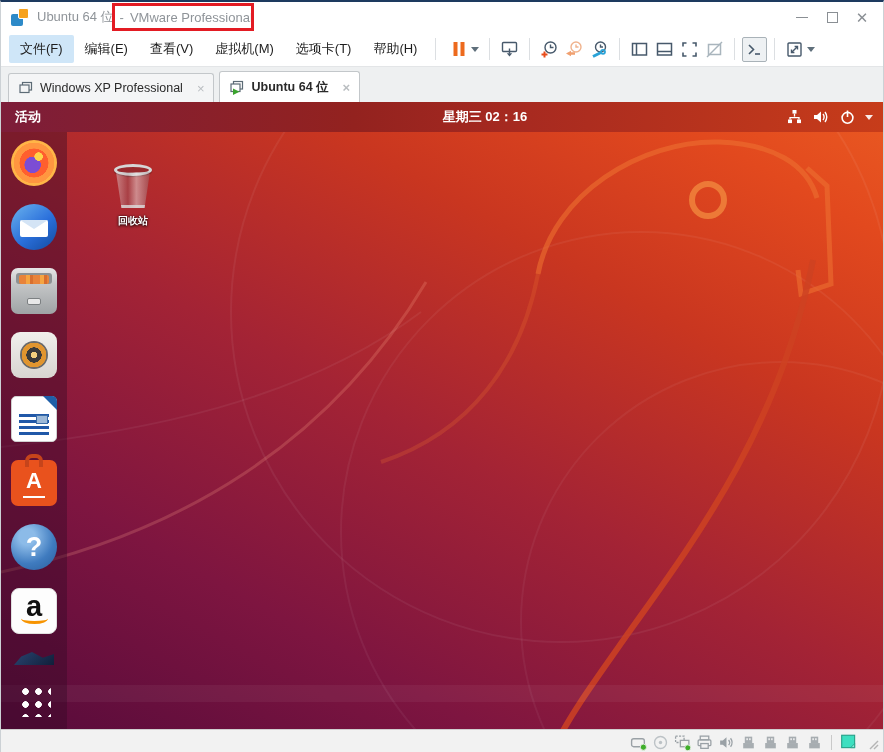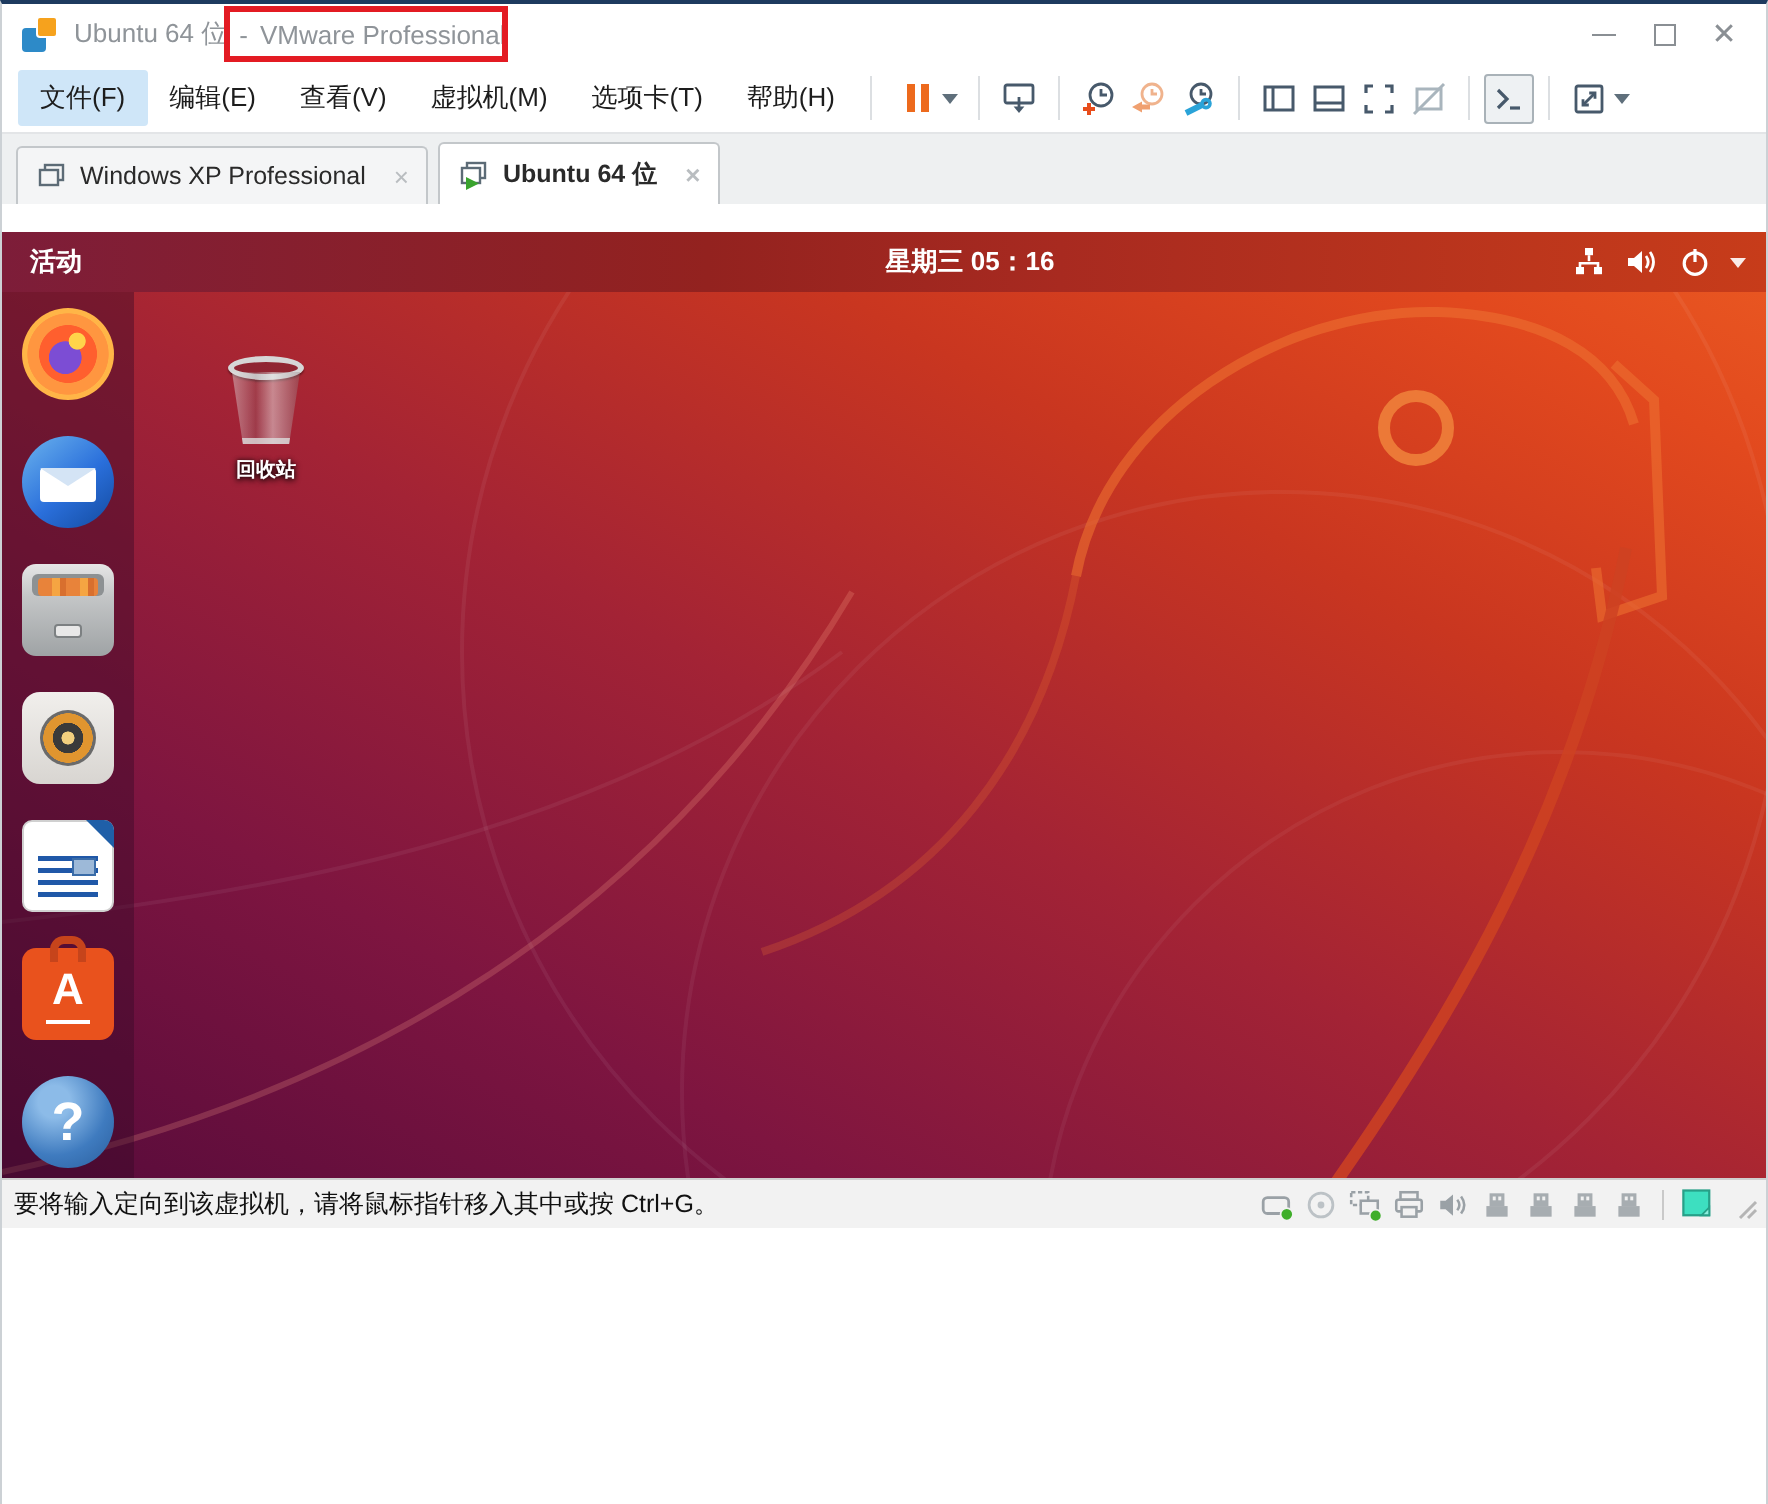--- a/index.html
+++ b/index.html
@@ -38,22 +38,22 @@
   
   .tabbar { height:36px; background:#eef0f1; border-top:1px solid #e3e5e7; display:flex; align-items:flex-end; padding:0 0 0 7px; flex:0 0 auto; }
   .tab { height:29px; display:flex; align-items:center; padding:1px 9px; margin-right:5px;
          border:1px solid #c3c7ca; border-bottom:none; border-radius:3px 3px 0 0;
          background:#f4f5f6; font-size:12.5px; color:#2a2a2a; white-space:nowrap; }
   .tab.active { background:#fff; font-weight:bold; height:31px; }
   .tab .vm-ico { margin-right:6px; position:relative; width:16px; height:16px; }
   .tab .close-x { margin-left:14px; color:#b9bdc0; font-size:13px; line-height:1; }
 
   
-  .vmscreen { height:473px; position:relative; overflow:hidden; flex:0 0 auto;
-    background:linear-gradient(29deg,#570b3b 0%,#7e1540 24%,#a32335 47%,#c93620 70%,#e2491e 88%,#ea5a22 100%);margin-top:14px; }
+  .vmscreen { height:627px; position:relative; overflow:hidden; flex:0 0 auto;
+    background:linear-gradient(29deg,#570b3b 0%,#7e1540 24%,#a32335 47%,#c93620 70%,#e2491e 88%,#ea5a22 100%); }
   .wallpaper-svg { position:absolute; inset:0; }
   .light-band { position:absolute; left:0; right:0; top:583px; height:17px; background:rgba(255,255,255,0.05); }
 
   .g-topbar { position:absolute; top:0; left:0; right:0; height:30px;
               background:linear-gradient(90deg,#7d1d39 0%,#93221f 40%,#a82a20 60%,#c73c1a 100%);
               display:flex; align-items:center; color:#fff; font-size:13px; font-weight:bold; }
   .g-activities { padding:0 14px; height:100%; display:flex; align-items:center; }
   .g-clock { position:absolute; left:calc(50% + 43px); transform:translateX(-50%); white-space:nowrap; }
   .g-status { position:absolute; right:6px; top:0; height:30px; display:flex; align-items:center; gap:9px; padding:0 4px; }
   .g-caret { width:0; height:0; border-left:4px solid transparent; border-right:4px solid transparent; border-top:5px solid #fff; opacity:.9; }
@@ -285,21 +285,21 @@
         <path d="M806 66 L 826 84 L 830 182 L 800 192 L 797 168" stroke="rgba(236,112,48,0.6)" stroke-width="5"></path>
         <circle cx="707" cy="98" r="16" stroke="rgba(238,128,58,0.9)" stroke-width="6"></circle>
         <path d="M812 158 C 780 320, 700 430, 628 530 C 596 576, 572 608, 556 640" stroke="rgba(206,66,34,0.85)" stroke-width="6"></path>
         <path d="M537 172 C 520 260, 470 330, 380 360" stroke="rgba(236,112,48,0.25)" stroke-width="4"></path>
       </g>
     </svg>
     <div class="light-band"></div>
 
     <div class="g-topbar">
       <span class="g-activities">活动</span>
-      <span class="g-clock">星期三 05：16</span>
+      <span class="g-clock">星期三 02：16</span>
       <span class="g-status">
         <svg width="17" height="16" viewBox="0 0 16 16">
           <g fill="#fff">
               <rect x="6" y="1" width="4" height="3.6"></rect>
               <rect x="1.5" y="10.5" width="4" height="3.6"></rect>
               <rect x="10.5" y="10.5" width="4" height="3.6"></rect>
             </g>
           <g stroke="#fff" stroke-width="1.3" fill="none">
               <path d="M8 4.6 V7.6"></path>
               <path d="M3.5 10.5 V8.6 H12.5 V10.5"></path>
@@ -354,21 +354,20 @@
     <div class="trash">
       <div class="bucket">
         <span class="rim"></span>
           <span class="body"></span>
       </div>
       <div class="label">回收站</div>
     </div>
   </div>
 
   <div class="statusbar">
-    <span>要将输入定向到该虚拟机，请将鼠标指针移入其中或按 Ctrl+G。</span>
     <span class="sb-icons">
       <svg width="17" height="17" viewBox="0 0 16 16">
         <rect x="1.5" y="4.5" width="12" height="7.5" rx="2" fill="none" stroke="#9aa1a6" stroke-width="1.3"></rect>
         <circle cx="12.6" cy="12.4" r="2.9" fill="#3fae2a" stroke="#f2f2f2" stroke-width="0.8"></circle>
       </svg>
       <svg width="17" height="17" viewBox="0 0 16 16">
         <circle cx="8" cy="8" r="5.6" fill="none" stroke="#bcc2c6" stroke-width="1.3"></circle>
           <circle cx="8" cy="8" r="1.6" fill="#bcc2c6"></circle>
       </svg>
       <svg width="17" height="17" viewBox="0 0 16 16">

